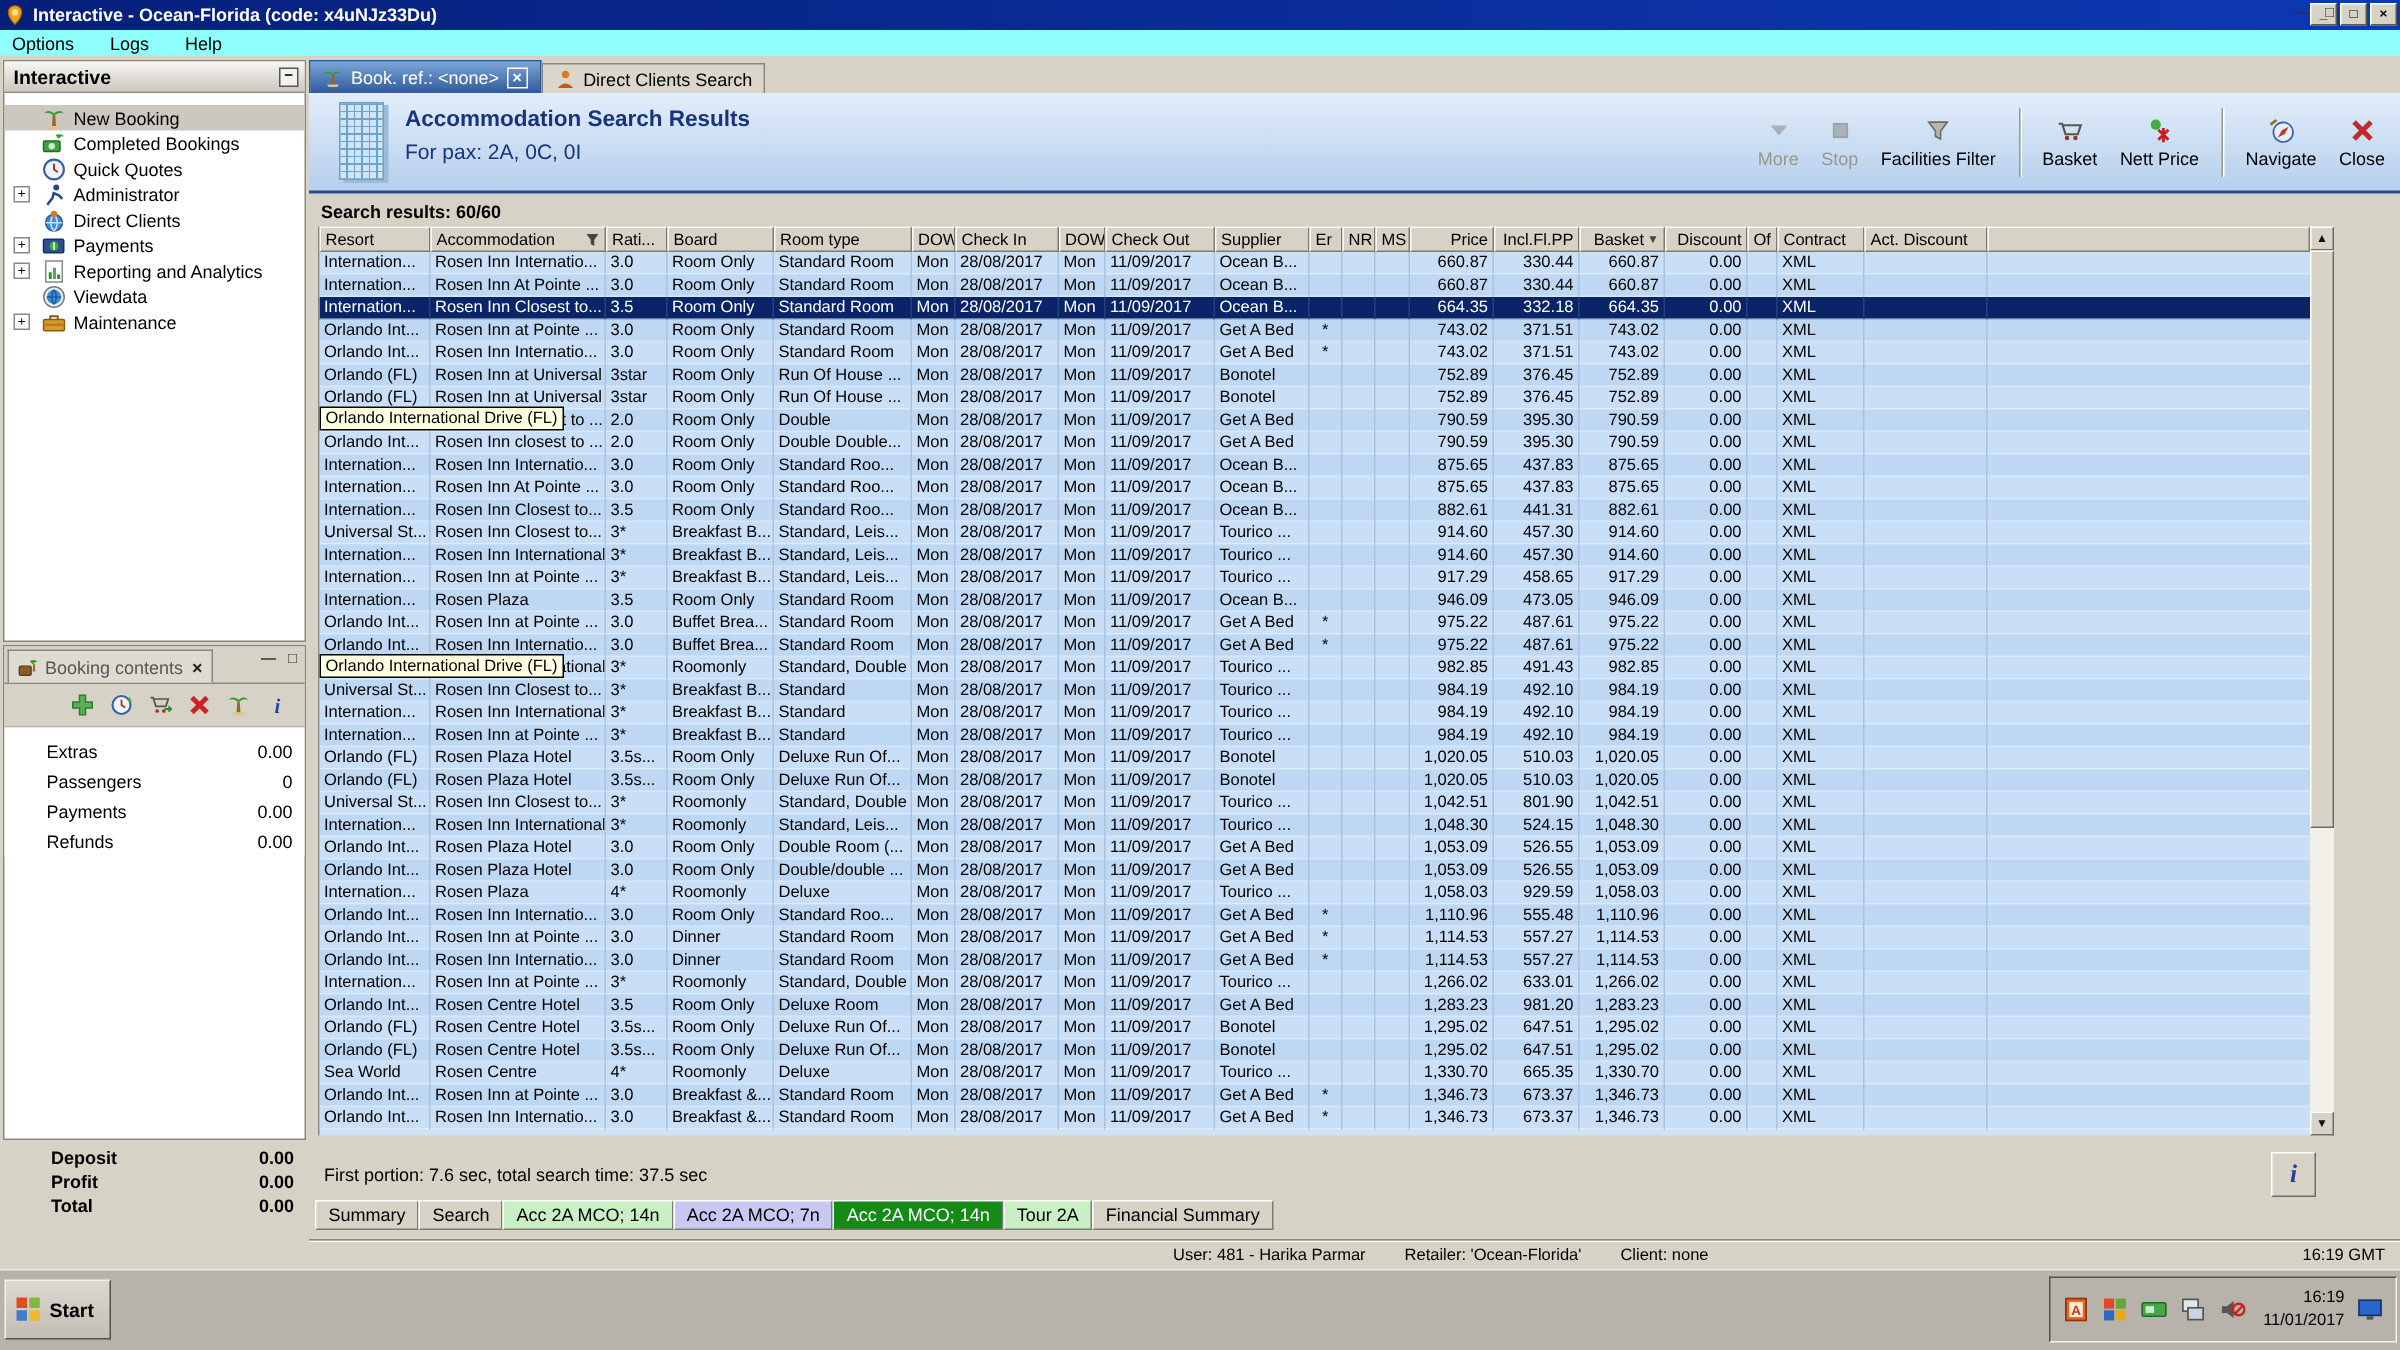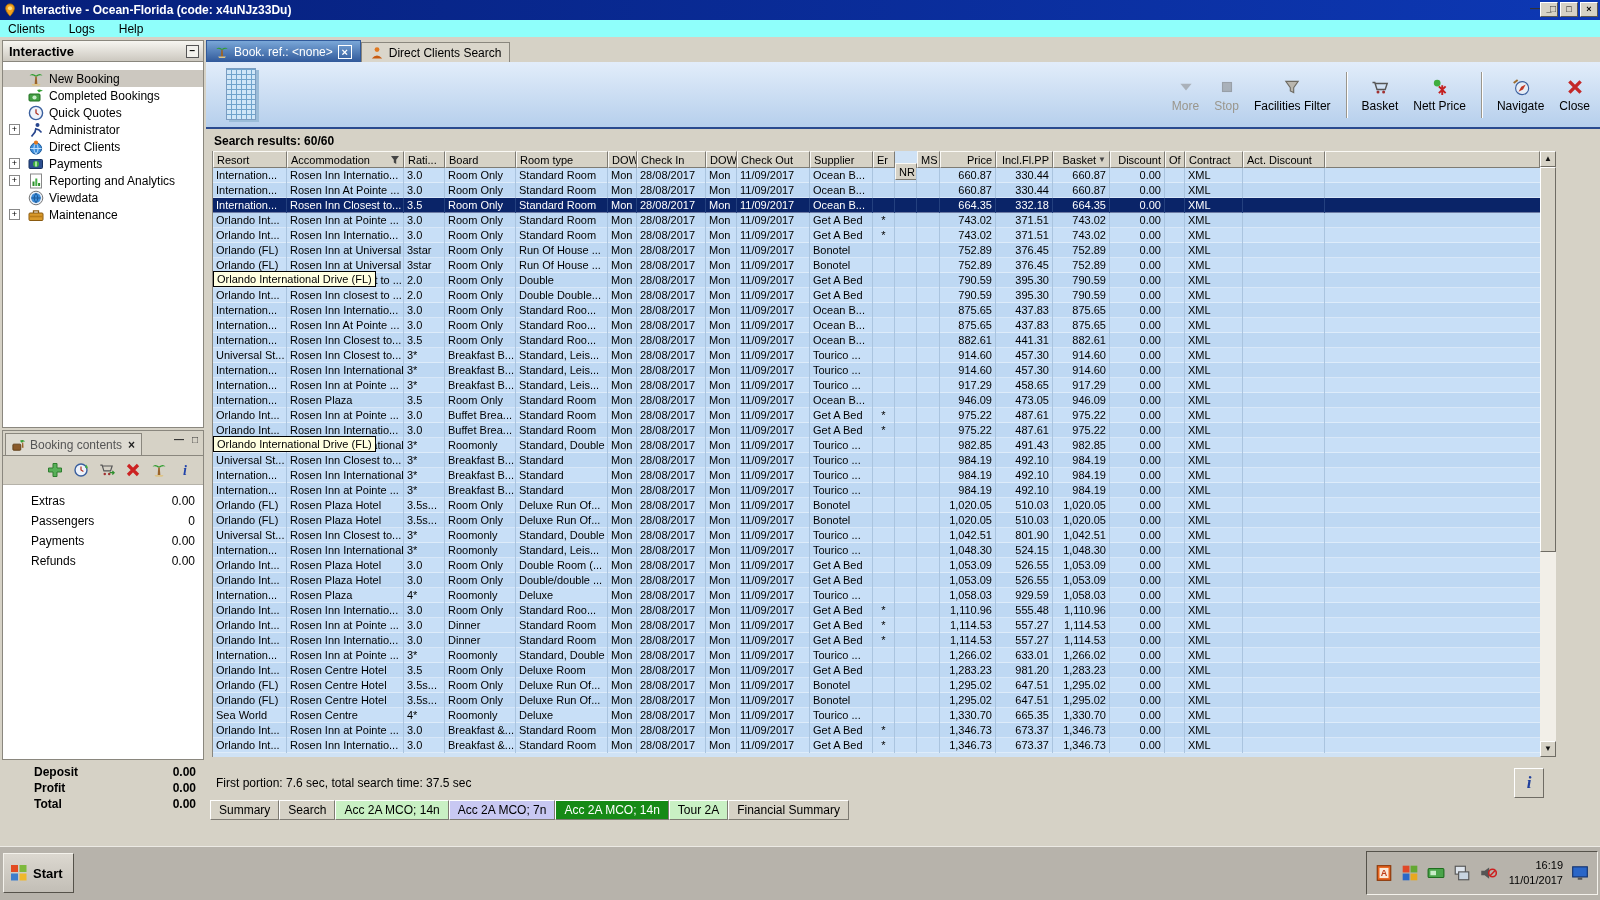--- a/index.html
+++ b/index.html
@@ -171,21 +171,21 @@
       </span>
     <span class="title-text">Interactive - Ocean-Florida (code: x4uNJz33Du)</span>
     <span class="winbtns">
       <span class="winbtn">_</span>
       <span class="winbtn">□</span>
       <span class="winbtn">×</span>
     </span>
   </div>
 
   <div class="menubar" id="menubar">
-      <span class="menu-item">Clients</span>
+      <span class="menu-item">Options</span>
       <span class="menu-item">Logs</span>
       <span class="menu-item">Help</span>
     </div>
 
   <div class="sidebar-panel">
     <div class="panel-header">
       <span>Interactive</span>
       <span class="collapse-btn">−</span>
     </div>
     <div class="tree" id="tree">
@@ -404,20 +404,24 @@
         <span>Direct Clients Search</span>
       </div>
     </div>
   <div class="mdi-controls">
     <span>—</span>
     <span>□</span>
   </div>
 
   <div class="header-band">
     <div class="bldg"></div>
+    <div class="hb-titles">
+      <div class="hb-title">Accommodation Search Results</div>
+      <div class="hb-sub">For pax: 2A, 0C, 0I</div>
+    </div>
     <div class="toolbar" id="toolbar">
         <div class="tbtn disabled">
           <span class="ic">
             <svg viewBox="0 0 16 16">
               <path d="M3 5h10L8 11z" fill="#8d8a82"></path>
             </svg>
           </span>
           <div class="tbtn-label">More</div>
         </div>
         <div class="tbtn disabled">
@@ -513,21 +517,21 @@
         </div>
         <div class="gh-cell" style="width: 73px;">
           <span>Check Out</span>
         </div>
         <div class="gh-cell" style="width: 63px;">
           <span>Supplier</span>
         </div>
         <div class="gh-cell" style="width: 22px;">
           <span>Er</span>
         </div>
-        <div class="gh-cell" style="width: 22px; margin-top: 12px;">
+        <div class="gh-cell" style="width: 22px;">
           <span>NR</span>
         </div>
         <div class="gh-cell" style="width: 23px;">
           <span>MS</span>
         </div>
         <div class="gh-cell r" style="width: 56px;">
           <span>Price</span>
         </div>
         <div class="gh-cell r" style="width: 57px;">
           <span>Incl.Fl.PP</span>
@@ -1463,20 +1467,28 @@
   <div class="bottom-tabs" id="bottomTabs">
       <div class="btab" style="background: rgb(214, 210, 198); color: rgb(0, 0, 0);">Summary</div>
       <div class="btab" style="background: rgb(214, 210, 198); color: rgb(0, 0, 0);">Search</div>
       <div class="btab" style="background: rgb(201, 240, 196); color: rgb(0, 0, 0);">Acc 2A MCO; 14n</div>
       <div class="btab" style="background: rgb(200, 200, 242); color: rgb(0, 0, 0);">Acc 2A MCO; 7n</div>
       <div class="btab" style="background: rgb(22, 138, 22); color: rgb(255, 255, 255);">Acc 2A MCO; 14n</div>
       <div class="btab" style="background: rgb(201, 240, 196); color: rgb(0, 0, 0);">Tour 2A</div>
       <div class="btab" style="background: rgb(214, 210, 198); color: rgb(0, 0, 0);">Financial Summary</div>
     </div>
 
+  <div class="statusbar">
+    <span class="sb-text">
+      <span>User: 481 - Harika Parmar</span>
+      <span>Retailer: 'Ocean-Florida'</span>
+      <span>Client: none</span>
+    </span>
+    <span class="sb-gmt">16:19 GMT</span>
+  </div>
 
   <div class="taskbar">
     <div class="start-btn">
       <span class="ic" id="startIcon">
           <svg viewBox="0 0 18 18">
             <rect x="1" y="1" width="7" height="7" fill="#e34b22"></rect>
             <rect x="9.5" y="1" width="7" height="7" fill="#7eb93c"></rect>
             <rect x="1" y="9.5" width="7" height="7" fill="#3f7ecb"></rect>
             <rect x="9.5" y="9.5" width="7" height="7" fill="#f0b82c"></rect>
           </svg>

